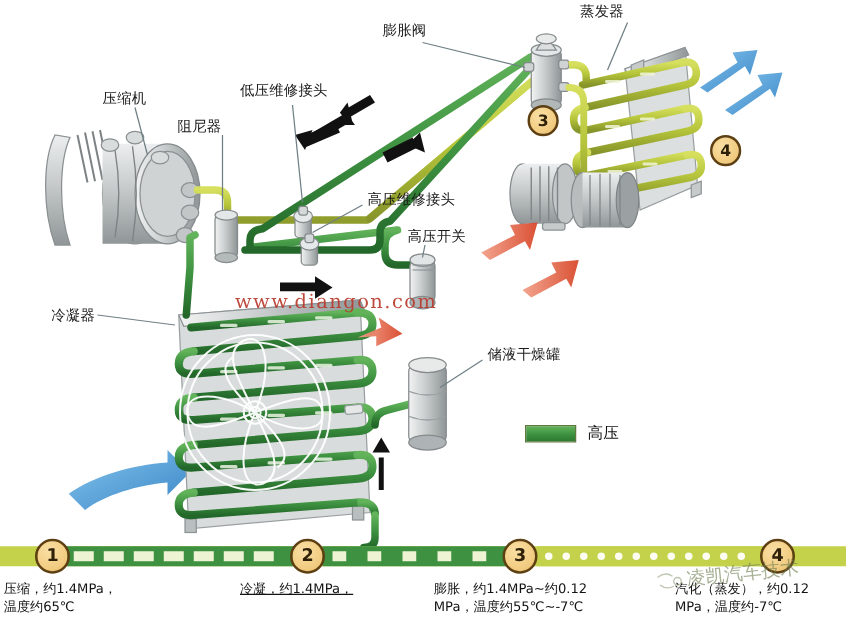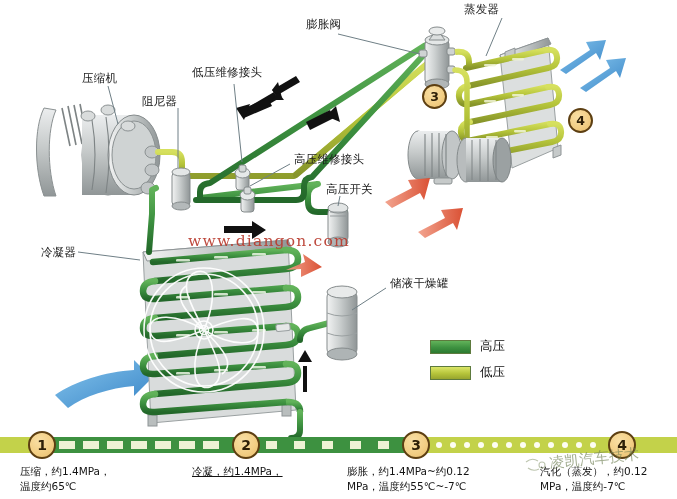--- a/index.html
+++ b/index.html
@@ -11,21 +11,21 @@
 
   
   .bub{position:absolute;width:25px;height:25px;border-radius:50%;
        background:radial-gradient(circle at 38% 32%,#f9dfa4 0%,#f3cf86 55%,#e8bd6c 100%);
        border:2px solid #5d3f12;box-sizing:border-box;
        display:flex;align-items:center;justify-content:center;
        font-size:12.5px;font-weight:bold;color:#2f2008;}
   .bub.big{width:28px;height:28px;font-size:14px;}
 
   
-  #legend{position:absolute;left:430px;top:338px;width:110px;}
+  #legend{position:absolute;left:420px;top:338px;width:110px;}
   .lgrow{display:flex;align-items:center;margin-bottom:9px;}
   .lgsw{width:41px;height:14px;border:1px solid #5d7a3e;box-sizing:border-box;}
   .lgtx{font-size:12.5px;color:#111;margin-left:9px;}
 
   
   #band{position:absolute;left:0;top:437px;width:677px;height:16px;background:#c3d24a;}
   .seg{position:absolute;top:0;height:16px;}
   .seg .dashes{position:absolute;inset:0;}
   .dash{position:absolute;top:4px;height:8px;background:#eef3d4;}
   .dot{position:absolute;top:5px;width:6px;height:6px;border-radius:50%;background:#fdfdf2;}
@@ -358,24 +358,20 @@
   <div class="lbl" style="left:41px;top:246px;">冷凝器</div>
   <div class="lbl" style="left:390px;top:277px;">储液干燥罐</div>
 
   <div class="bub" style="left:422px;top:84px;">3</div>
   <div class="bub" style="left:568px;top:108px;">4</div>
 
   <div id="legend">
     <div class="lgrow">
       <span class="lgsw" style="background:linear-gradient(#62b35a,#3d9140 55%,#2c7a30);"></span>
       <span class="lgtx">高压</span>
-    </div>
-    <div class="lgrow">
-      <span class="lgsw" style="background:linear-gradient(#dbe668,#b5c43a 55%,#97a52e);"></span>
-      <span class="lgtx">低压</span>
     </div>
   </div>
 
   <div id="wm1">www.diangon.com</div>
 
   <div id="band">
 
     <div class="seg" style="left:53px;width:182px;background:#3d9140;">
       <div class="dashes">
         <span class="dash" style="left:6px;width:16px;"></span>
@@ -414,21 +410,21 @@
           <span class="dot" style="left:160px;"></span>
       </div>
     </div>
 
     <div class="bub big" style="left:28px;top:-6px;">1</div>
     <div class="bub big" style="left:232px;top:-6px;">2</div>
     <div class="bub big" style="left:402px;top:-6px;">3</div>
     <div class="bub big" style="left:608px;top:-6px;">4</div>
   </div>
 
-  <div class="stagetx" style="left:20px;top:464px;">
+  <div class="stagetx" style="left:3px;top:464px;">
     <div>压缩，约1.4MPa，</div>
     <div>温度约65℃</div>
   </div>
   <div class="stagetx" style="left:192px;top:464px;text-decoration:underline;">
     <div>冷凝，约1.4MPa，</div>
   </div>
   <div class="stagetx" style="left:347px;top:464px;">
     <div>膨胀，约1.4MPa~约0.12</div>
     <div>MPa，温度约55℃~-7℃</div>
   </div>

